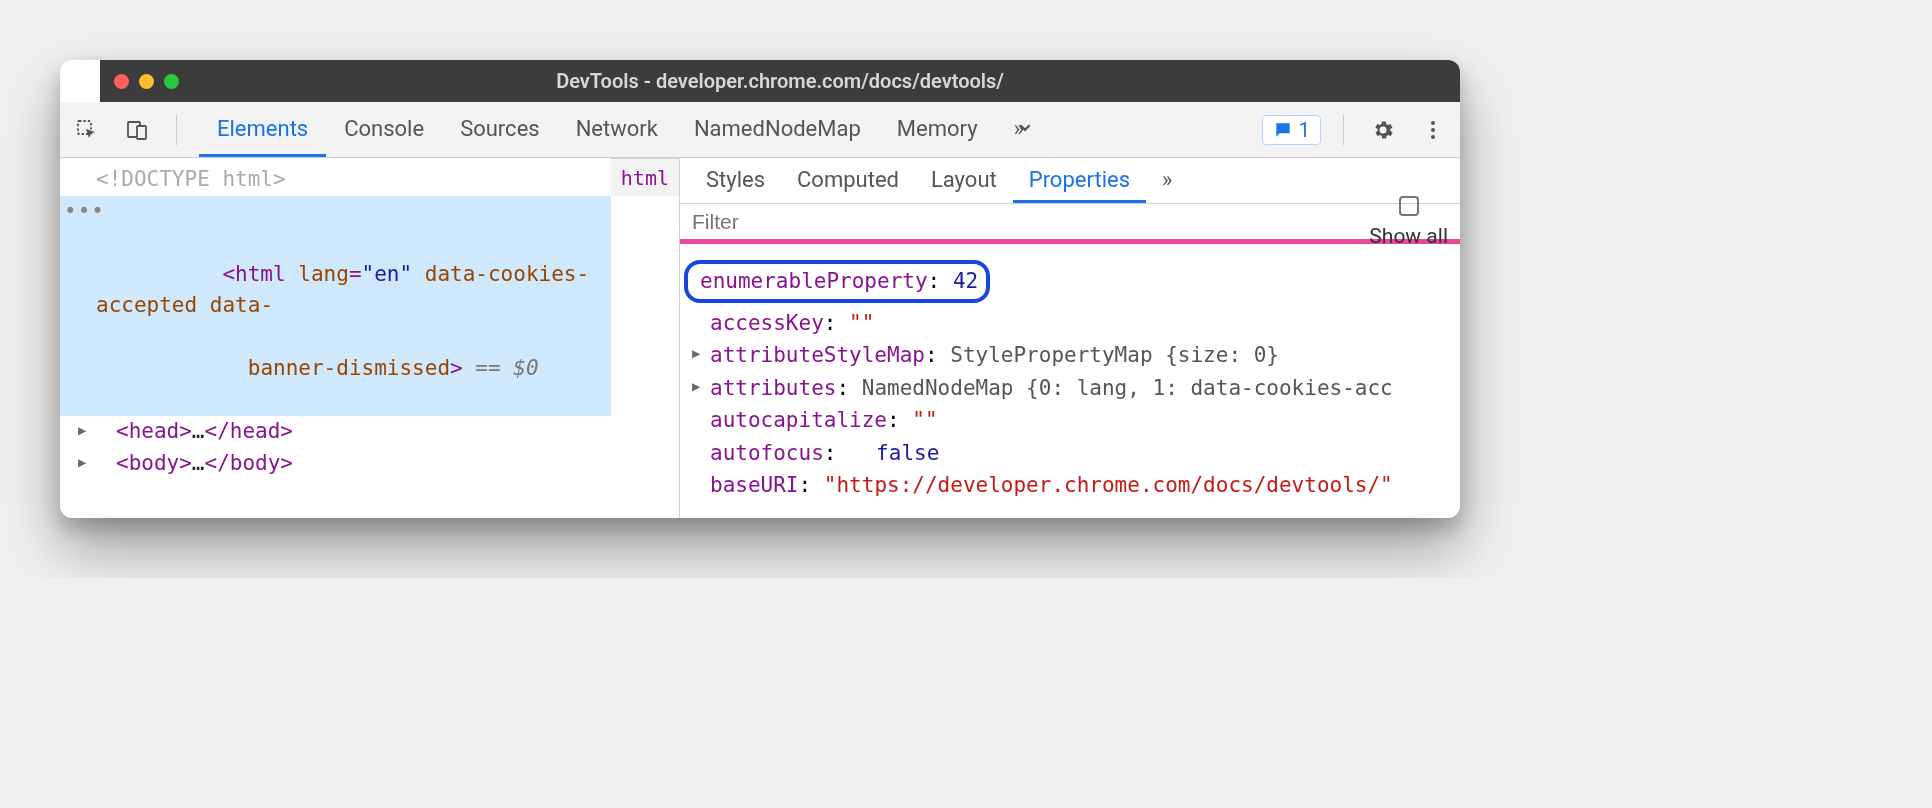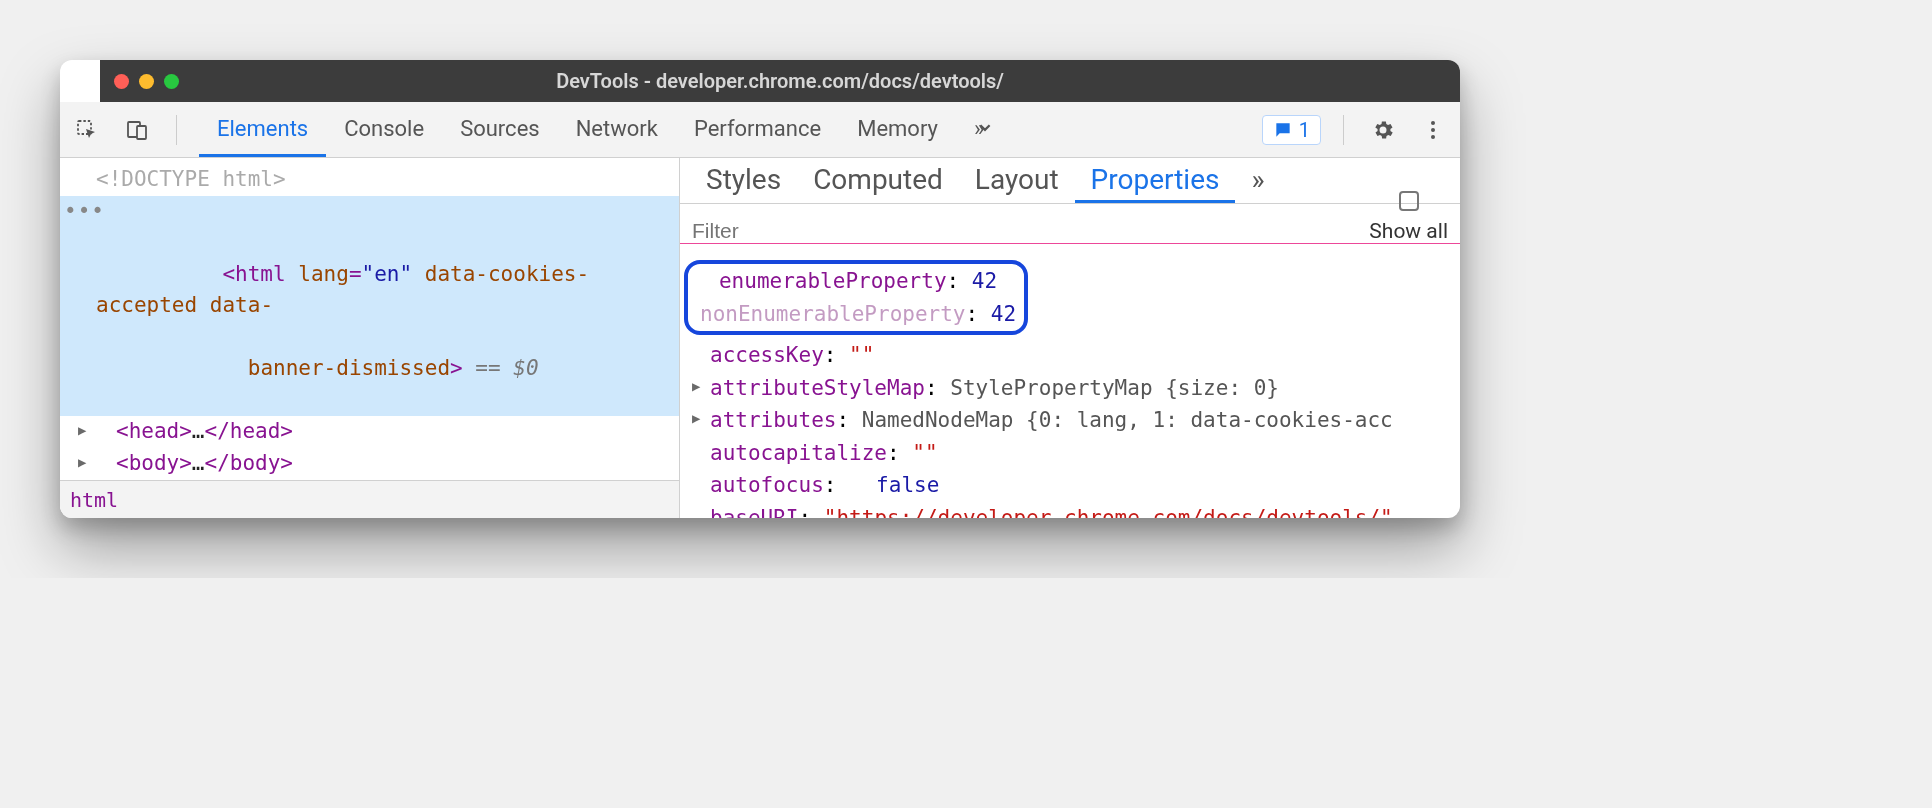--- a/index.html
+++ b/index.html
@@ -57,21 +57,21 @@
   .tab.active { color: #1a73e8; border-bottom-color: #1a73e8; }
   .spacer { flex: 1; }
   .msg-badge {
     display: flex; align-items: center; gap: 6px;
     color: #1a73e8; border: 1px solid #b9d5fb; padding: 2px 10px; border-radius: 4px;
     background: #fff; font-size: 20px;
   }
   .content { display: flex; height: 360px; }
   .dom-panel {
     width: 620px; border-right: 1px solid #d0d0d0;
-    display: flex; flex-direction: column;
+    display: flex; flex-direction: row;
     font-family: Menlo, Monaco, Consolas, monospace;
     font-size: 21px;
     overflow: hidden;
   }
   .dom-tree { flex: 1; padding: 6px 0 0 0; line-height: 1.5; }
   .dom-line { padding: 0 8px 0 36px; white-space: pre-wrap; position: relative; }
   .dom-line .tri { position: absolute; left: 18px; top: 4px; color: #6a6a6a; font-size: 14px; }
   .dom-line.selected { background: #cfe8fc; }
   .dom-line .ellipsis-dots { position: absolute; left: 4px; top: 0; color: #888; letter-spacing: 1px; }
   .c-doctype { color: #aaa; }
@@ -86,27 +86,27 @@
     font-family: Menlo, Monaco, Consolas, monospace; font-size: 20px;
     color: #881391;
   }
   .sidepanel { flex: 1; display: flex; flex-direction: column; overflow: hidden; }
   .subtabs {
     display: flex; align-items: center; height: 46px;
     border-bottom: 1px solid #d0d0d0; padding: 0 10px; gap: 0;
   }
   .subtab {
     padding: 0 16px; height: 100%; display: flex; align-items: center;
-    color: #555; font-size: 28px; cursor: pointer;
+    color: #555; font-size: 22px; cursor: pointer;
     border-bottom: 3px solid transparent;
   }
   .subtab.active { color: #1a73e8; border-bottom-color: #1a73e8; }
   .filterbar {
-    display: flex; align-items: flex-end; height: 40px;
-    border-bottom: 1px solid #ec4899; padding: 0 12px; gap: 10px;
+    display: flex; align-items: center; height: 40px;
+    border-bottom: 5px solid #ec4899; padding: 0 12px; gap: 10px;
     color: #777; font-size: 21px;
   }
   .filterbar input {
     flex: 1; border: none; outline: none; font-size: 21px; color: #333;
     background: transparent;
   }
   .showall { display: flex; align-items: center; gap: 8px; color: #333; flex-direction: column; }
   .checkbox {
     width: 20px; height: 20px; border: 2px solid #777; border-radius: 4px;
   }
@@ -156,21 +156,21 @@
         <rect x="12" y="8" width="9" height="13" rx="1" fill="#f3f3f3"></rect>
       </svg>
     </div>
     <div class="vsep"></div>
 
     <div class="tabs">
       <div class="tab active">Elements</div>
       <div class="tab">Console</div>
       <div class="tab">Sources</div>
       <div class="tab">Network</div>
-      <div class="tab">Performance</div>
+      <div class="tab">NamedNodeMap</div>
       <div class="tab">Memory</div>
       <div class="tab">
         <svg width="22" height="22" viewBox="0 0 24 24" fill="none" stroke="#555" stroke-width="2.4">
             <path d="M7 9l5 5 5-5"></path>
             <path d="M7 9l5 5 5-5" transform="translate(8,0) scale(0.001)"></path>
           </svg>
         <span style="color:#555;font-size:22px;margin-left:-22px">»</span>
       </div>
     </div>
 
@@ -230,23 +230,20 @@
         <div class="showall">
           <div class="checkbox"></div>
           <span>Show all</span>
         </div>
       </div>
       <div class="props">
         <div class="highlight-box">
           <div class="prop-line" style="padding-left:4px">
             <span class="p-name">enumerableProperty</span><span>: </span><span class="p-val-num">42</span>
           </div>
-          <div class="prop-line" style="padding-left:4px">
-            <span class="p-name dim">nonEnumerableProperty</span><span>: </span><span class="p-val-num">42</span>
-          </div>
         </div>
         <div class="prop-line"><span class="p-name">accessKey</span><span>: </span><span class="p-val-str">""</span></div>
         <div class="prop-line"><span class="tri">▶</span><span class="p-name">attributeStyleMap</span><span>: </span><span class="p-val-obj">StylePropertyMap {size: 0}</span></div>
         <div class="prop-line"><span class="tri">▶</span><span class="p-name">attributes</span><span>: </span><span class="p-val-obj">NamedNodeMap {0: lang, 1: data-cookies-acc</span></div>
         <div class="prop-line"><span class="p-name">autocapitalize</span><span>: </span><span class="p-val-str">""</span></div>
         <div class="prop-line"><span class="p-name">autofocus</span><span>: </span><span class="p-val-bool">false</span></div>
         <div class="prop-line"><span class="p-name">baseURI</span><span>: </span><span class="p-val-str">"https://developer.chrome.com/docs/devtools/"</span></div>
       </div>
     </div>
 

